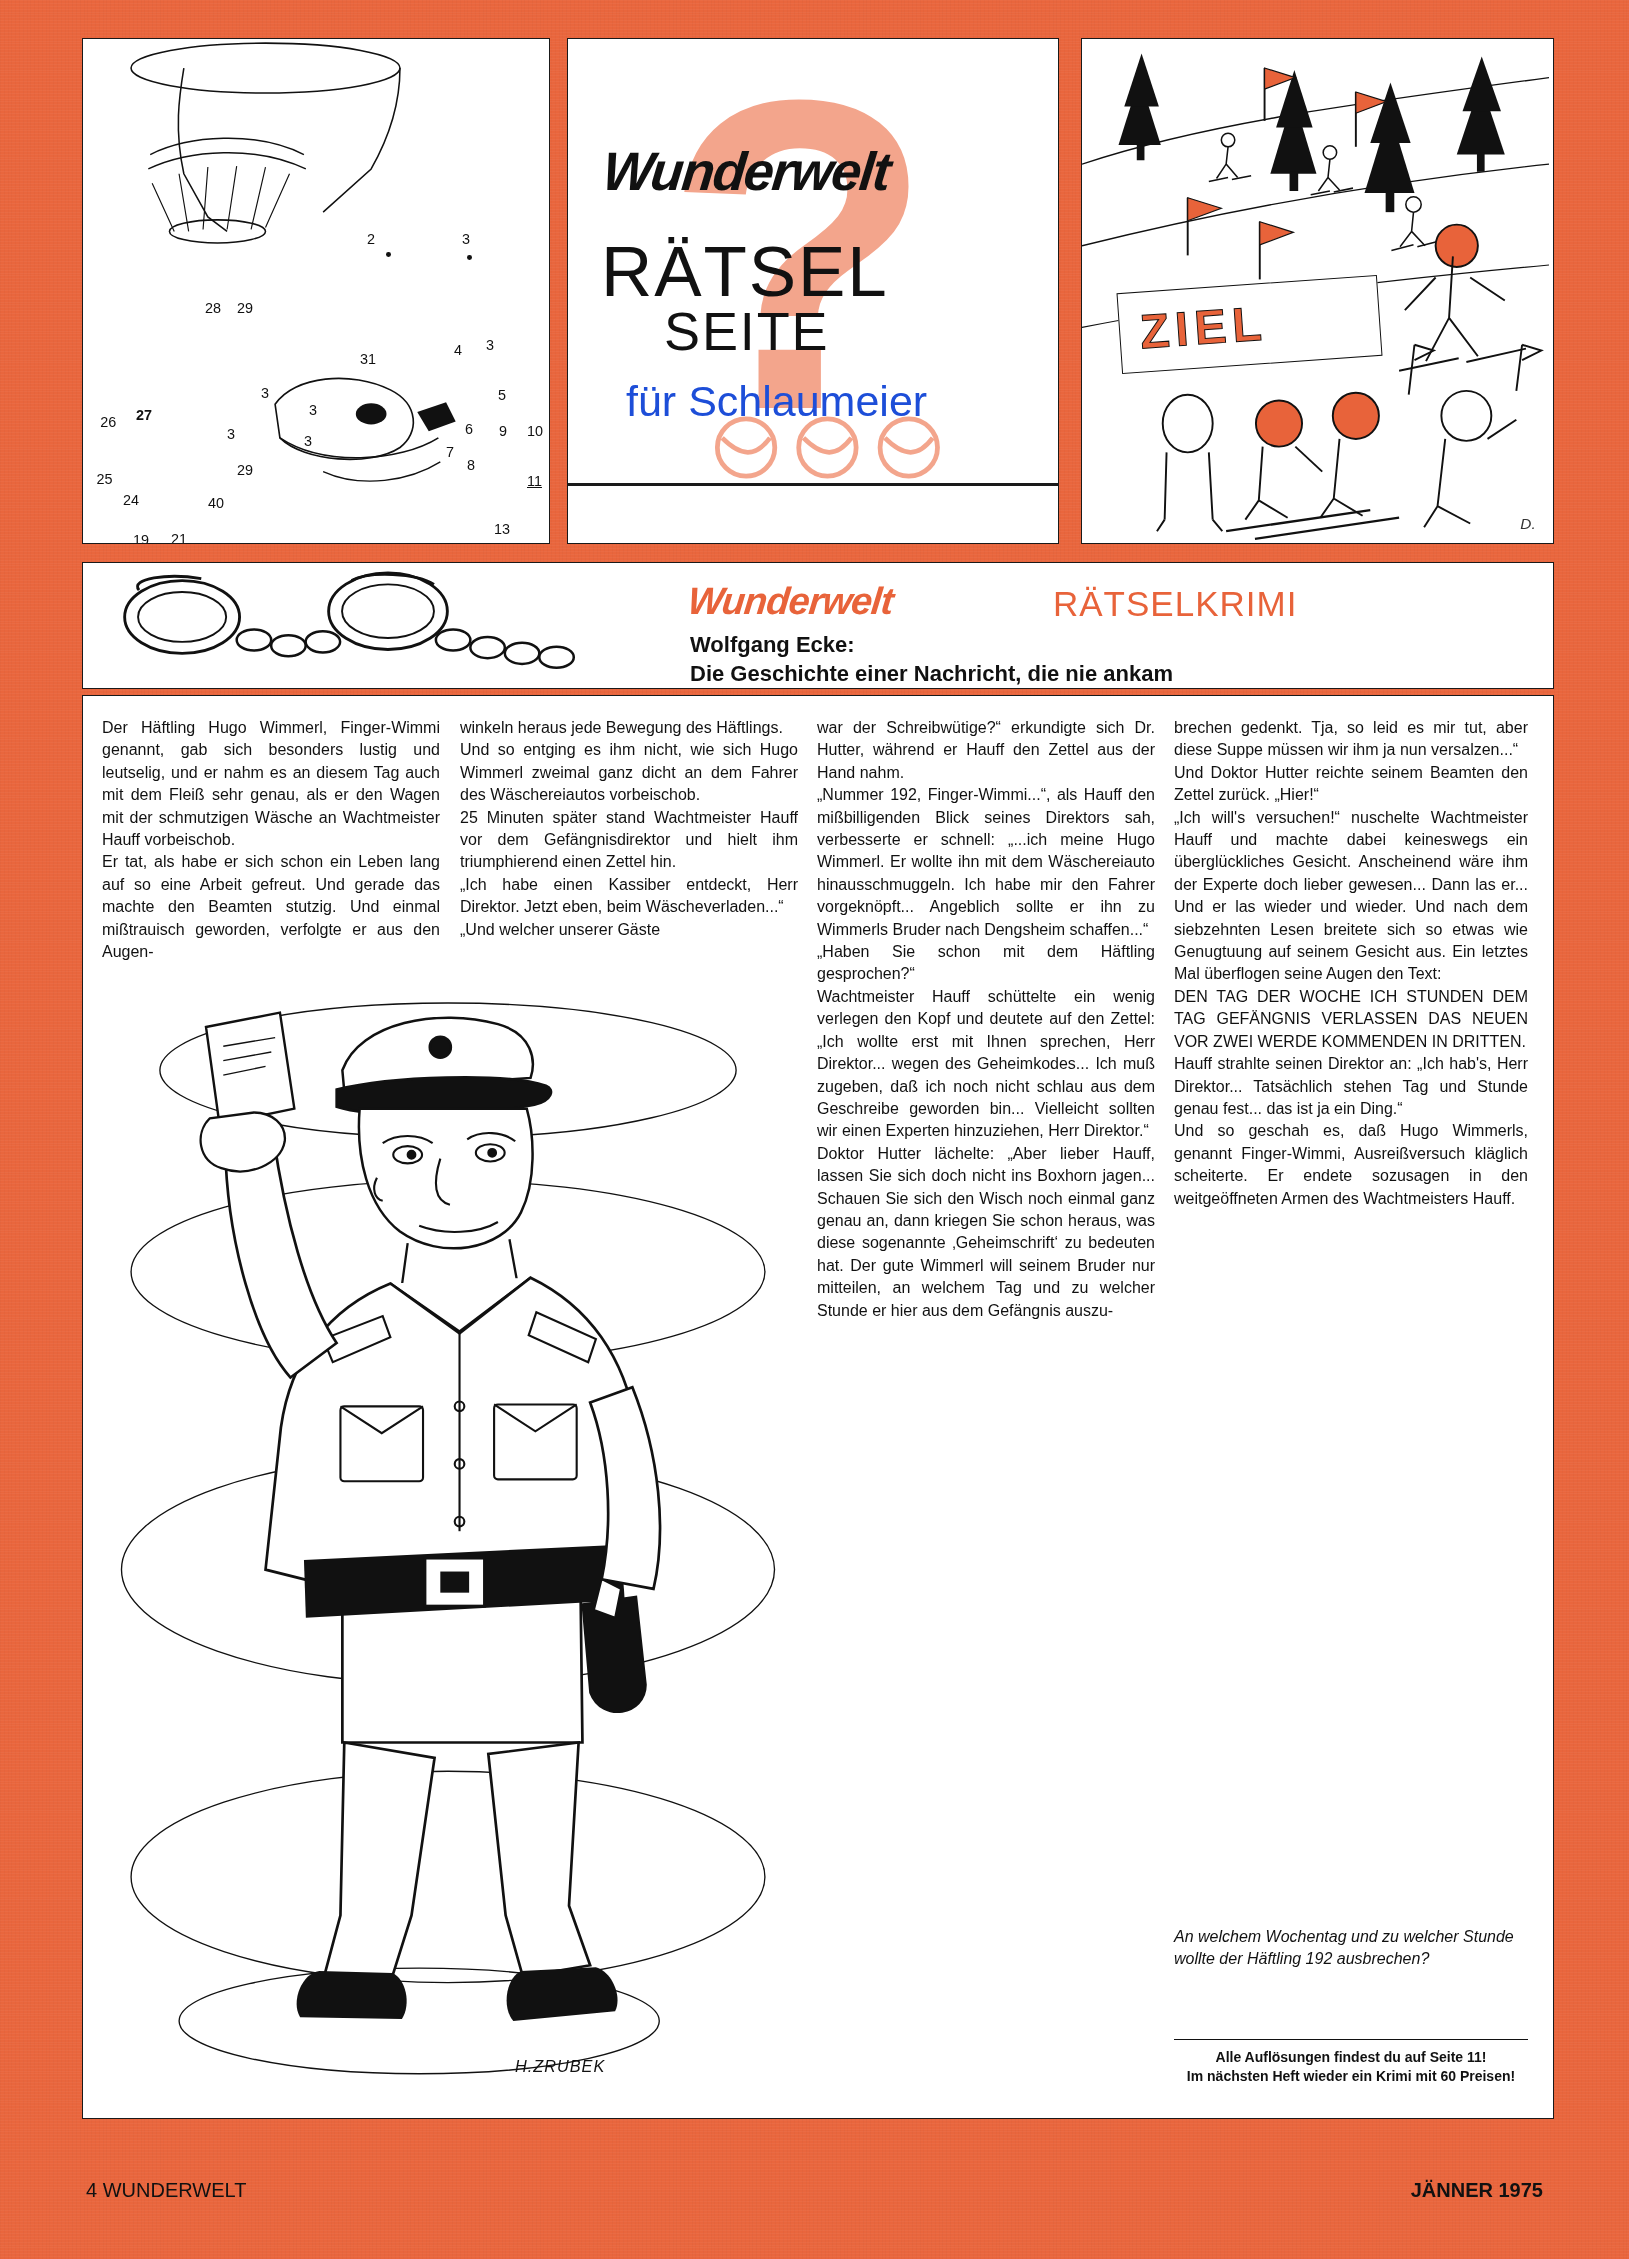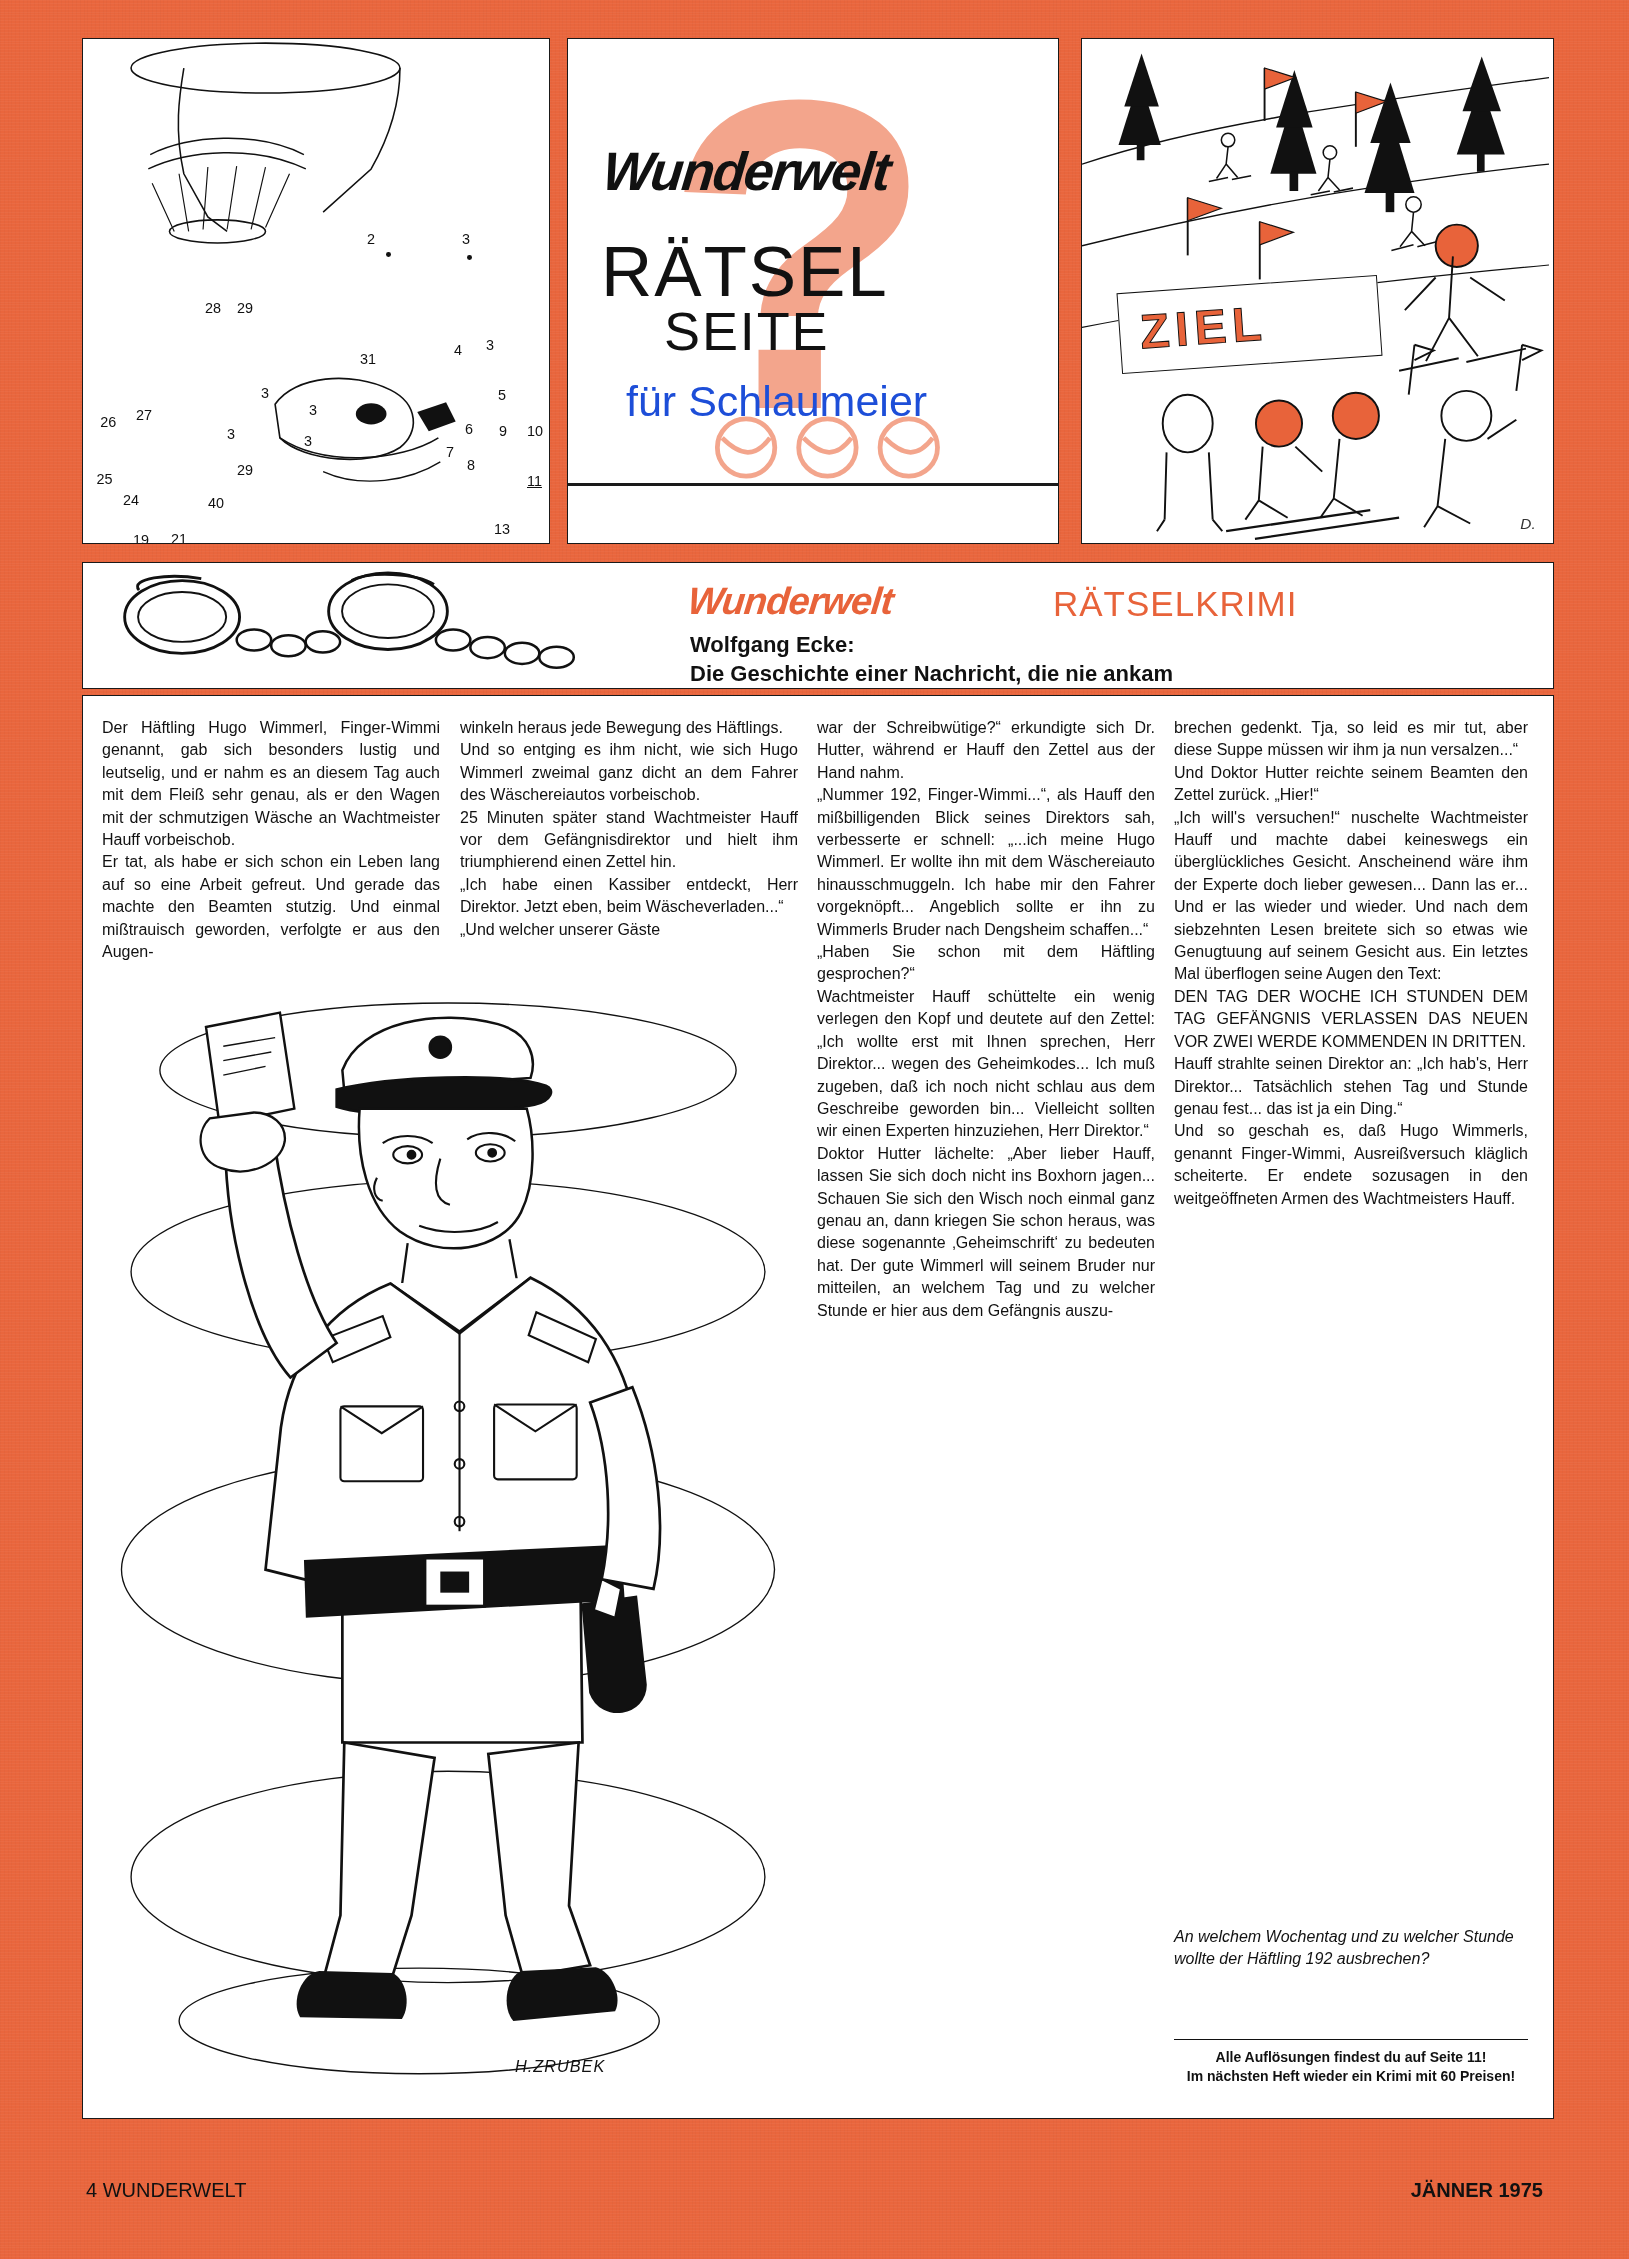--- a/index.html
+++ b/index.html
@@ -333,21 +333,21 @@
 
       <span class="dot-label" style="left:277px; top:312px;">31</span>
       <span class="dot-label" style="left:371px; top:303px;">4</span>
       <span class="dot-label" style="left:403px; top:298px;">3</span>
 
       <span class="dot-label" style="left:178px; top:346px;">3</span>
       <span class="dot-label" style="left:226px; top:363px;">3</span>
       <span class="dot-label" style="left:415px; top:348px;">5</span>
 
       <span class="dot-label" style="left:17.3px; top:375px;">26</span>
-      <span class="dot-label" style="left:53px; top:368px;">27</span>
+      <span class="dot-label" style="left:53px; top:368px;font-weight:bold;">27</span>
       <span class="dot-label" style="left:221px; top:394px;">3</span>
       <span class="dot-label" style="left:144px; top:387px;">3</span>
       <span class="dot-label" style="left:382px; top:382px;">6</span>
       <span class="dot-label" style="left:416px; top:384px;">9</span>
       <span class="dot-label" style="left:444px; top:384px;">10</span>
 
       <span class="dot-label" style="left:13.4px; top:432px;">25</span>
       <span class="dot-label" style="left:154px; top:423px;">29</span>
       <span class="dot-label" style="left:363px; top:405px;">7</span>
       <span class="dot-label" style="left:384px; top:418px;">8</span>

